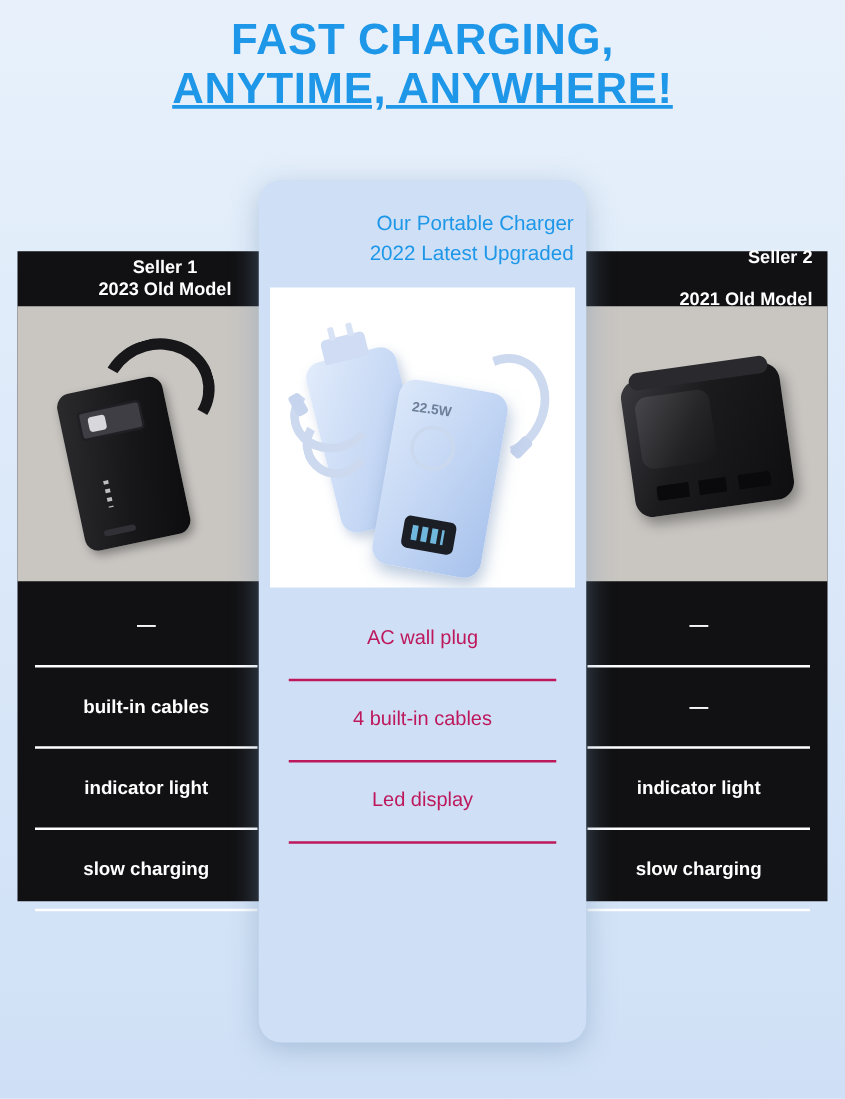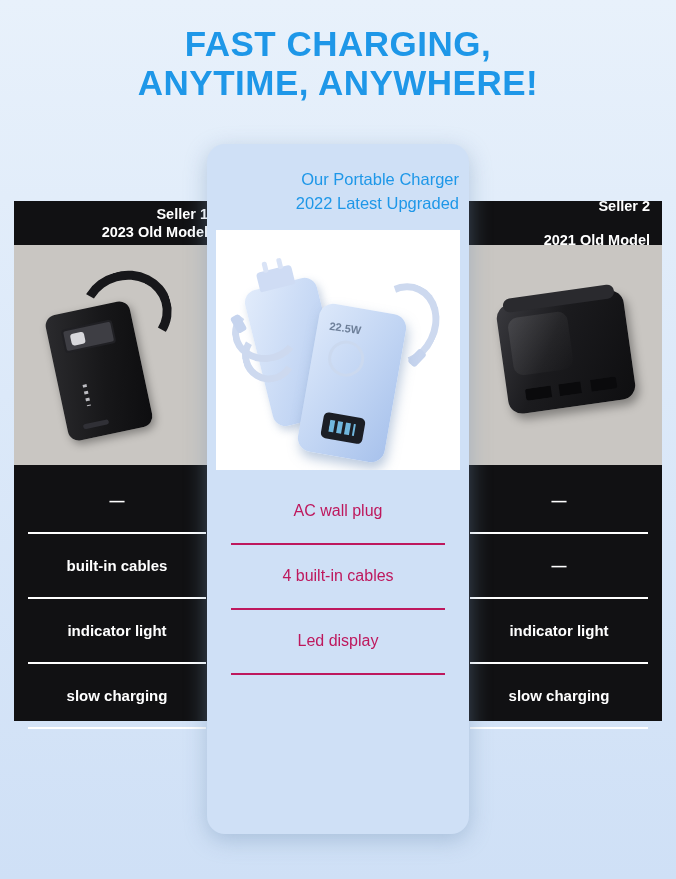--- a/index.html
+++ b/index.html
@@ -10,28 +10,28 @@
     width: 676px;
     height: 879px;
     font-family: "Liberation Sans", sans-serif;
     background: linear-gradient(180deg, #e8f1fb 0%, #dce9f9 45%, #cfe0f6 100%);
     overflow: hidden;
     position: relative;
   }
 
   .headline {
     text-align: center;
-    padding-top: 24px;
+    padding-top: 12px;
     color: #1e97e8;
     font-weight: bold;
     letter-spacing: 0.5px;
     line-height: 1.12;
   }
   .headline .l1 { font-size: 35px; display: block; }
-  .headline .l2 { font-size: 35px; display: block; }
+  .headline .l2 { font-size: 35px; display: block; text-decoration: underline; }
 
   .compare {
     position: absolute;
     top: 201px;
     left: 14px;
     width: 648px;
     height: 520px;
   }
 
   
@@ -49,21 +49,21 @@
   .side-header {
     height: 44px;
     display: flex;
     flex-direction: column;
     justify-content: center;
     font-size: 14.5px;
     font-weight: bold;
     line-height: 1.25;
     padding: 0 12px;
   }
-  .side.left .side-header  { align-items: flex-end; text-align: left; margin-left: 30px; }
+  .side.left .side-header  { align-items: center; text-align: left; margin-left: 30px; }
   .side.right .side-header { align-items: flex-end;  text-align: right; gap: 16px; }
 
   .side-photo {
     height: 220px;
     background: #c9c6c2;
     position: relative;
     overflow: hidden;
   }
 
   .feature-list {

